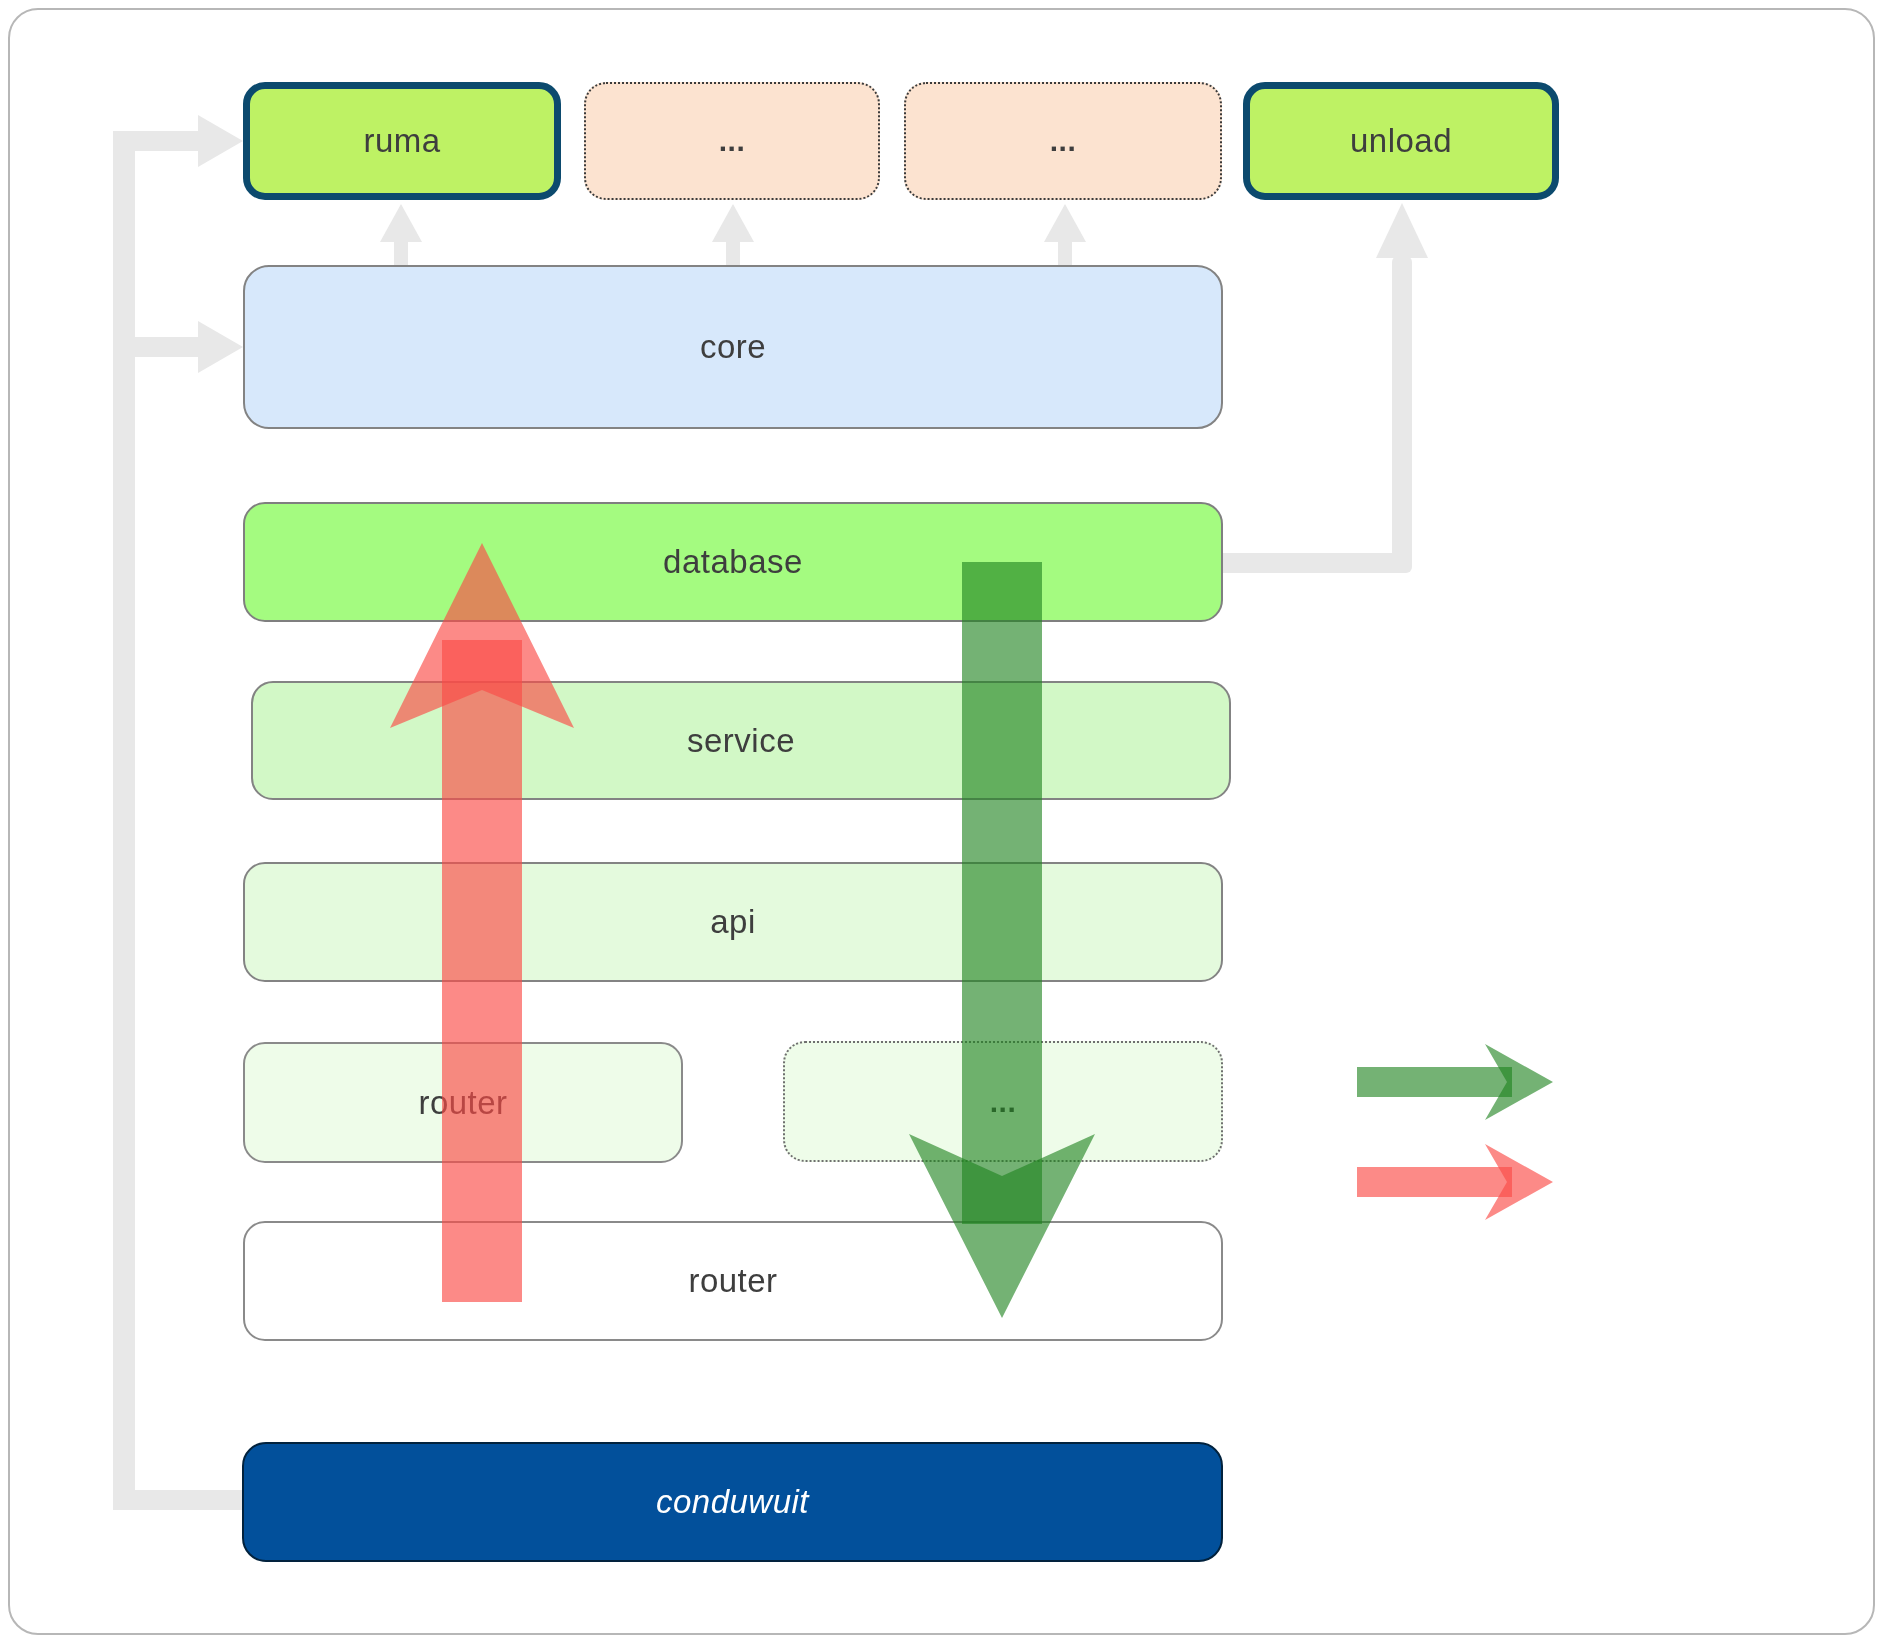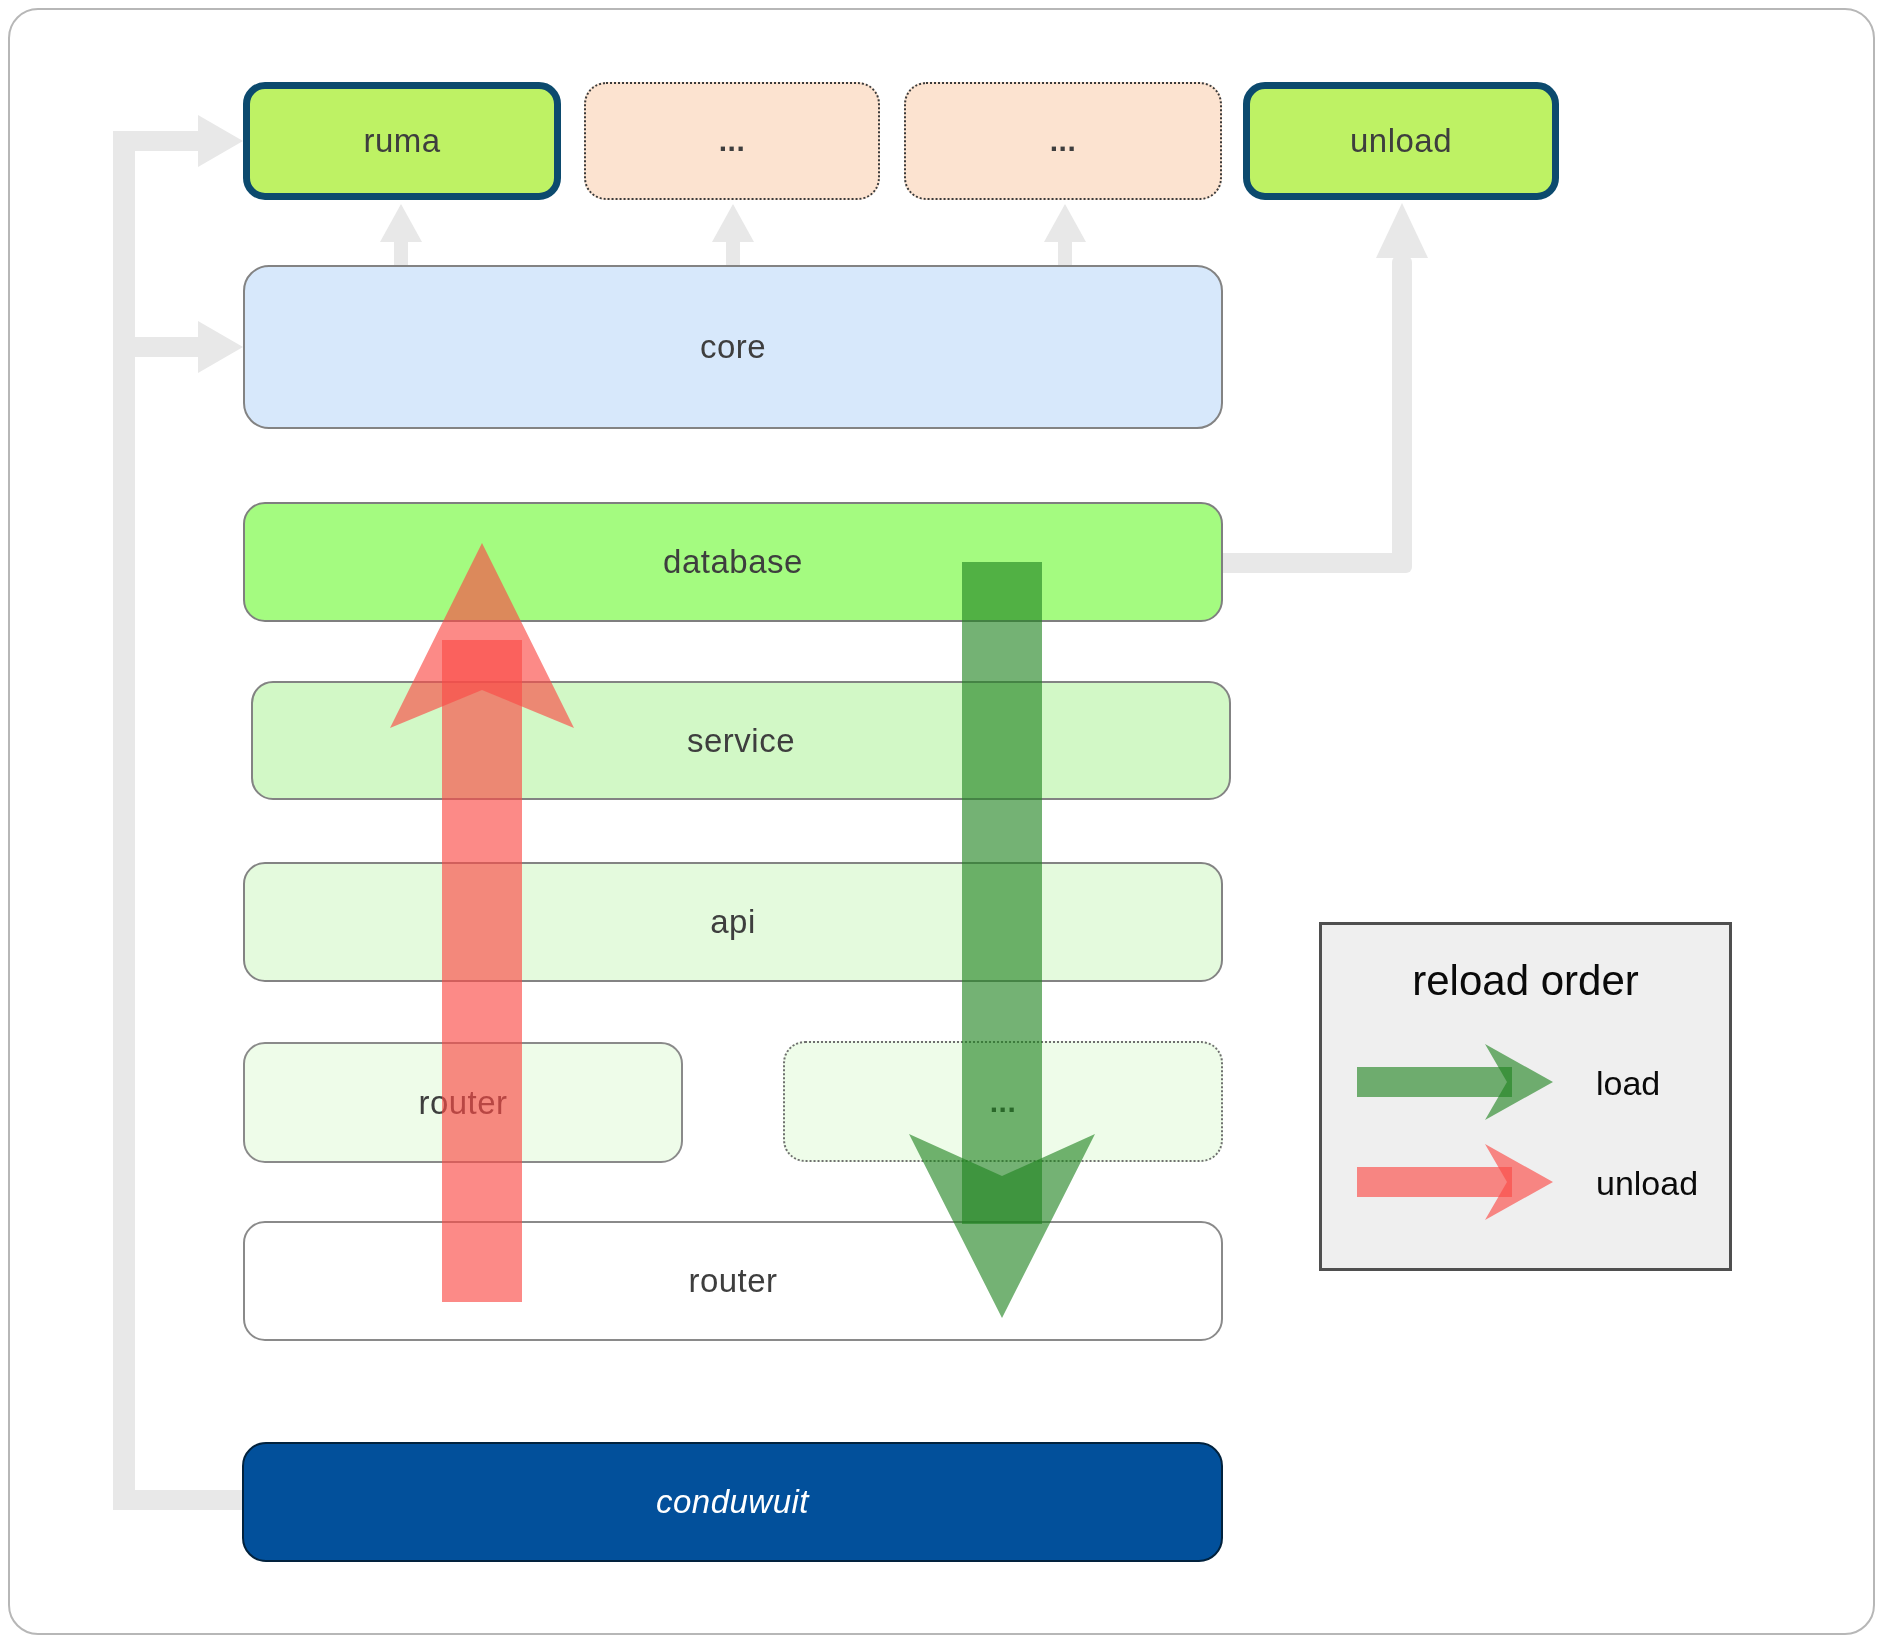--- a/index.html
+++ b/index.html
@@ -123,25 +123,20 @@
 
     <div class="box router" style="left:243px;top:1221px;width:980px;height:120px;">
       <span>router</span>
     </div>
 
     <div class="box conduwuit" style="left:242px;top:1442px;width:981px;height:120px;">
       <span>conduwuit</span>
     </div>
   </div>
 
-  <div id="legend">
-    <div class="title">reload order</div>
-    <div class="item-label load">load</div>
-    <div class="item-label unload">unload</div>
-  </div>
 
   <svg id="arrow-layer" class="layer" viewBox="0 0 1883 1643">
 
     <g fill="#fa4b46" fill-opacity="0.65">
       <rect x="442" y="640" width="80" height="662"></rect>
       <polygon points="482,543 574,728 482,690 390,728"></polygon>
     </g>
 
     <g fill="#1e821e" fill-opacity="0.62">
       <rect x="962" y="562" width="80" height="662"></rect>

